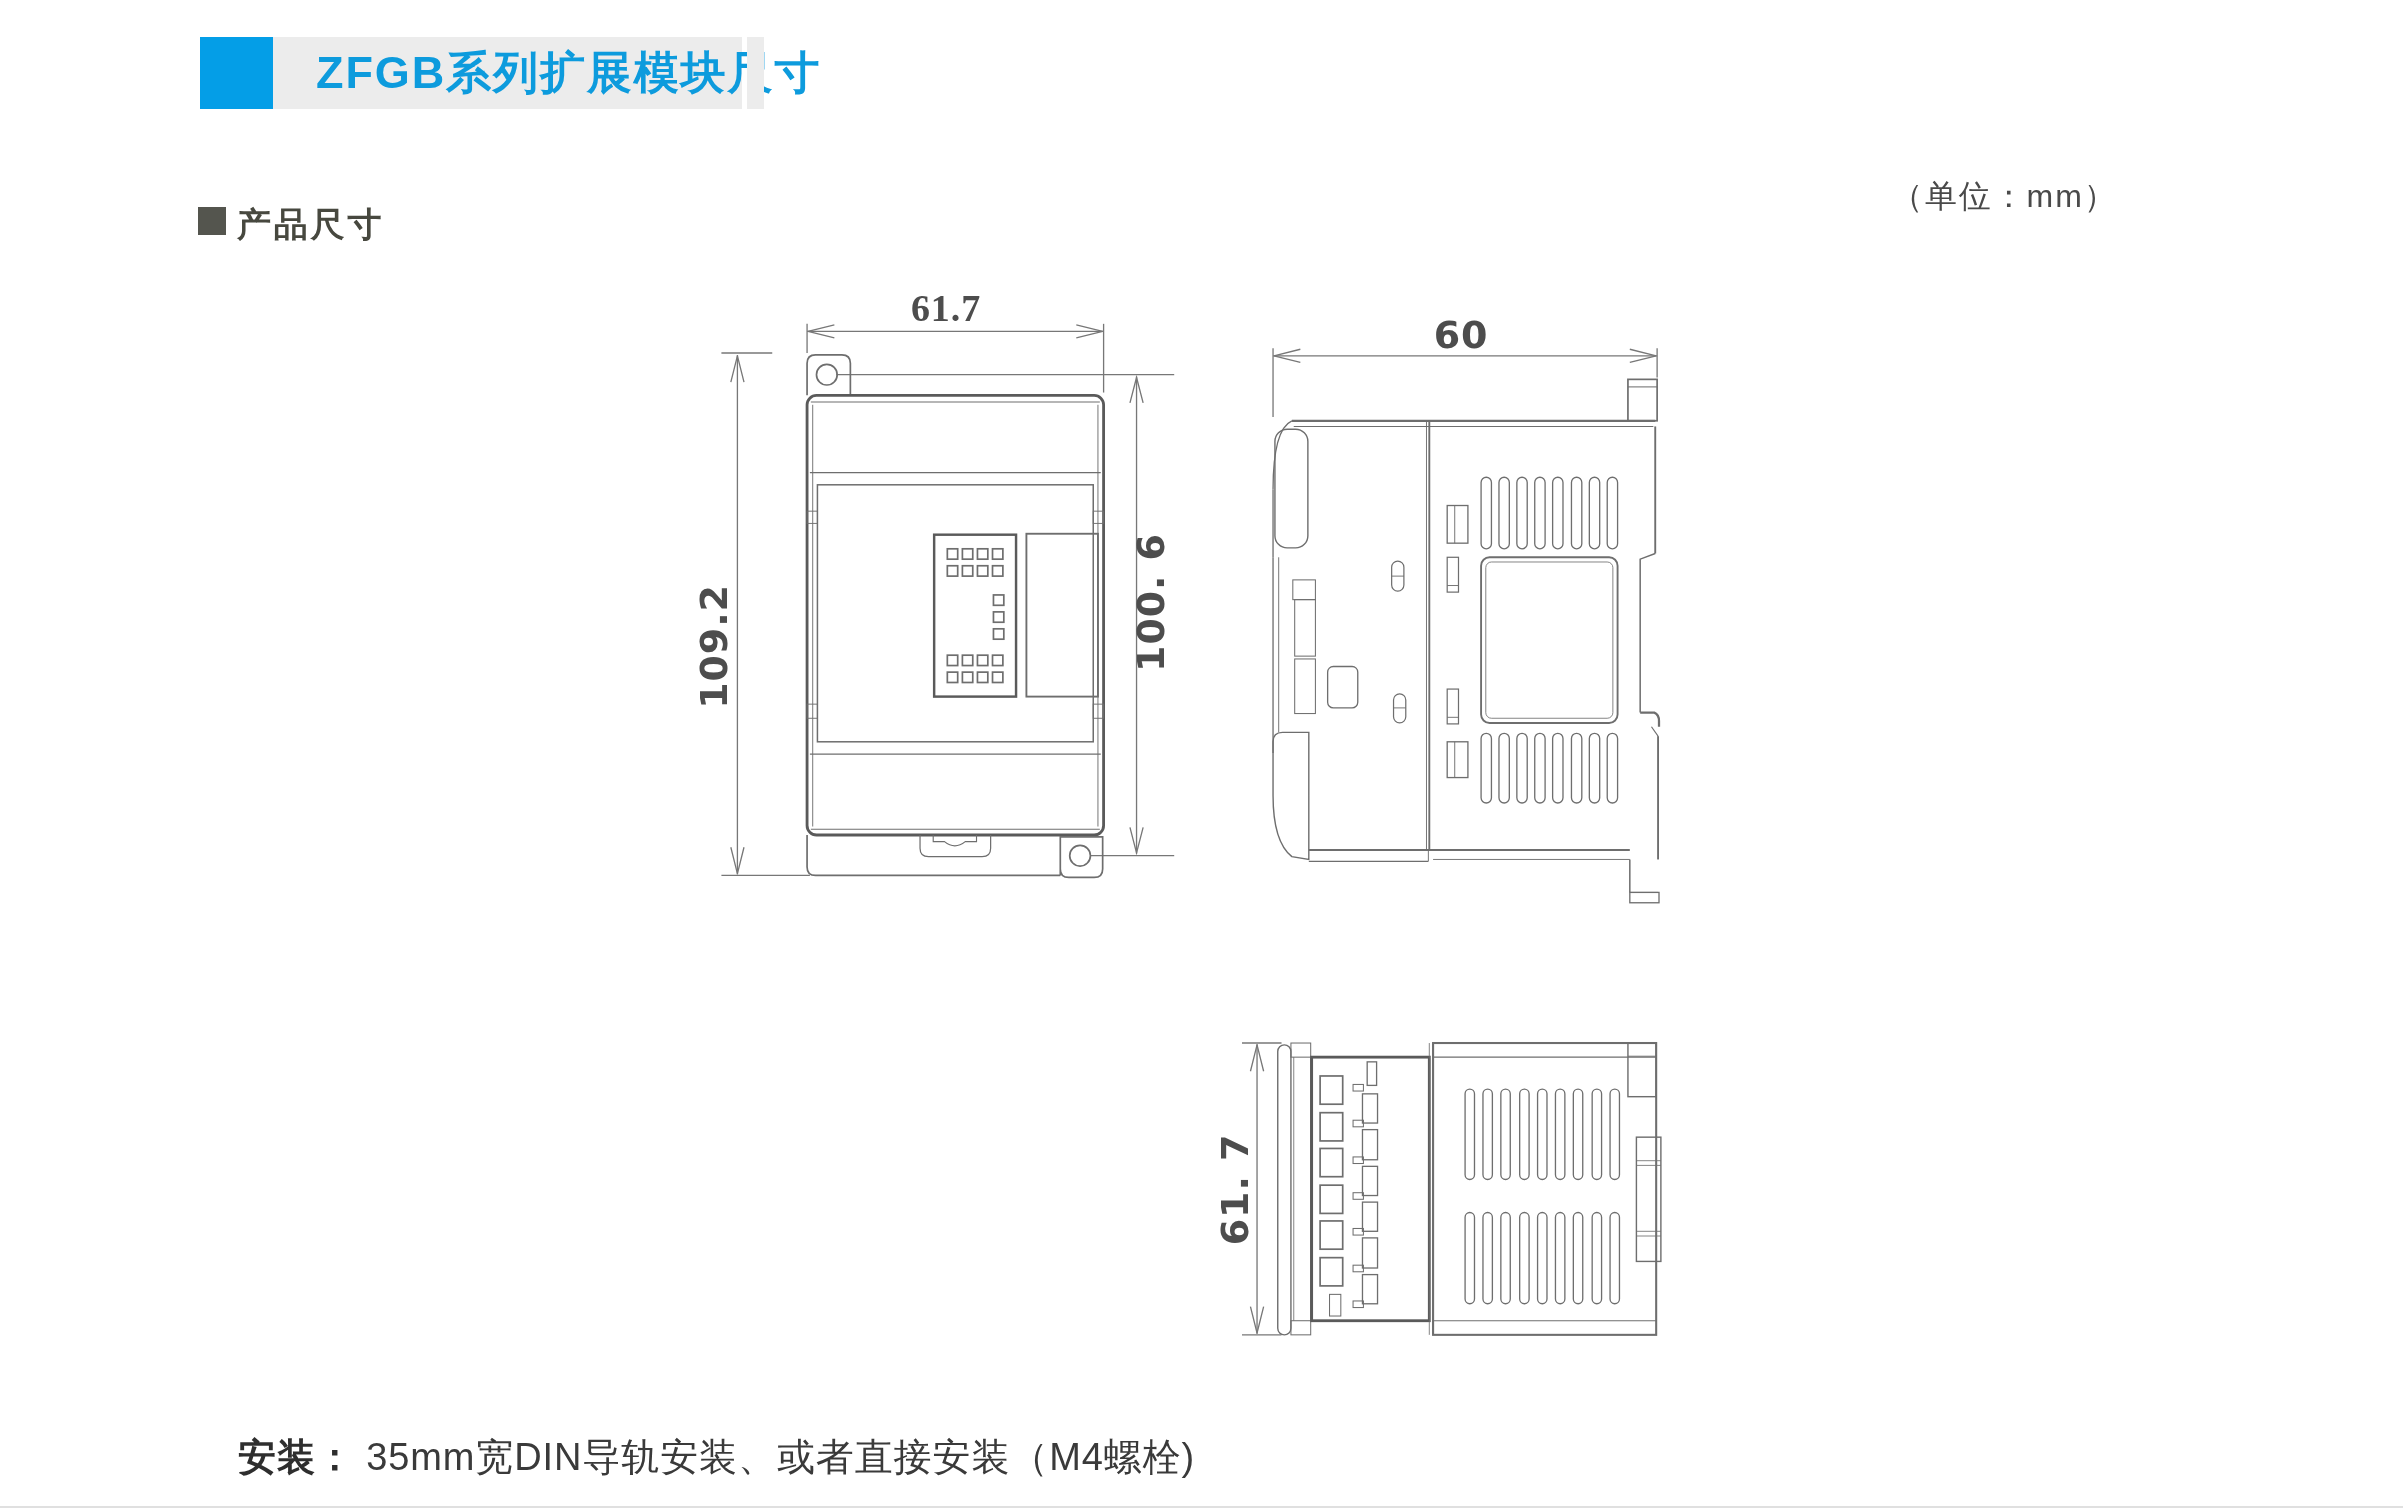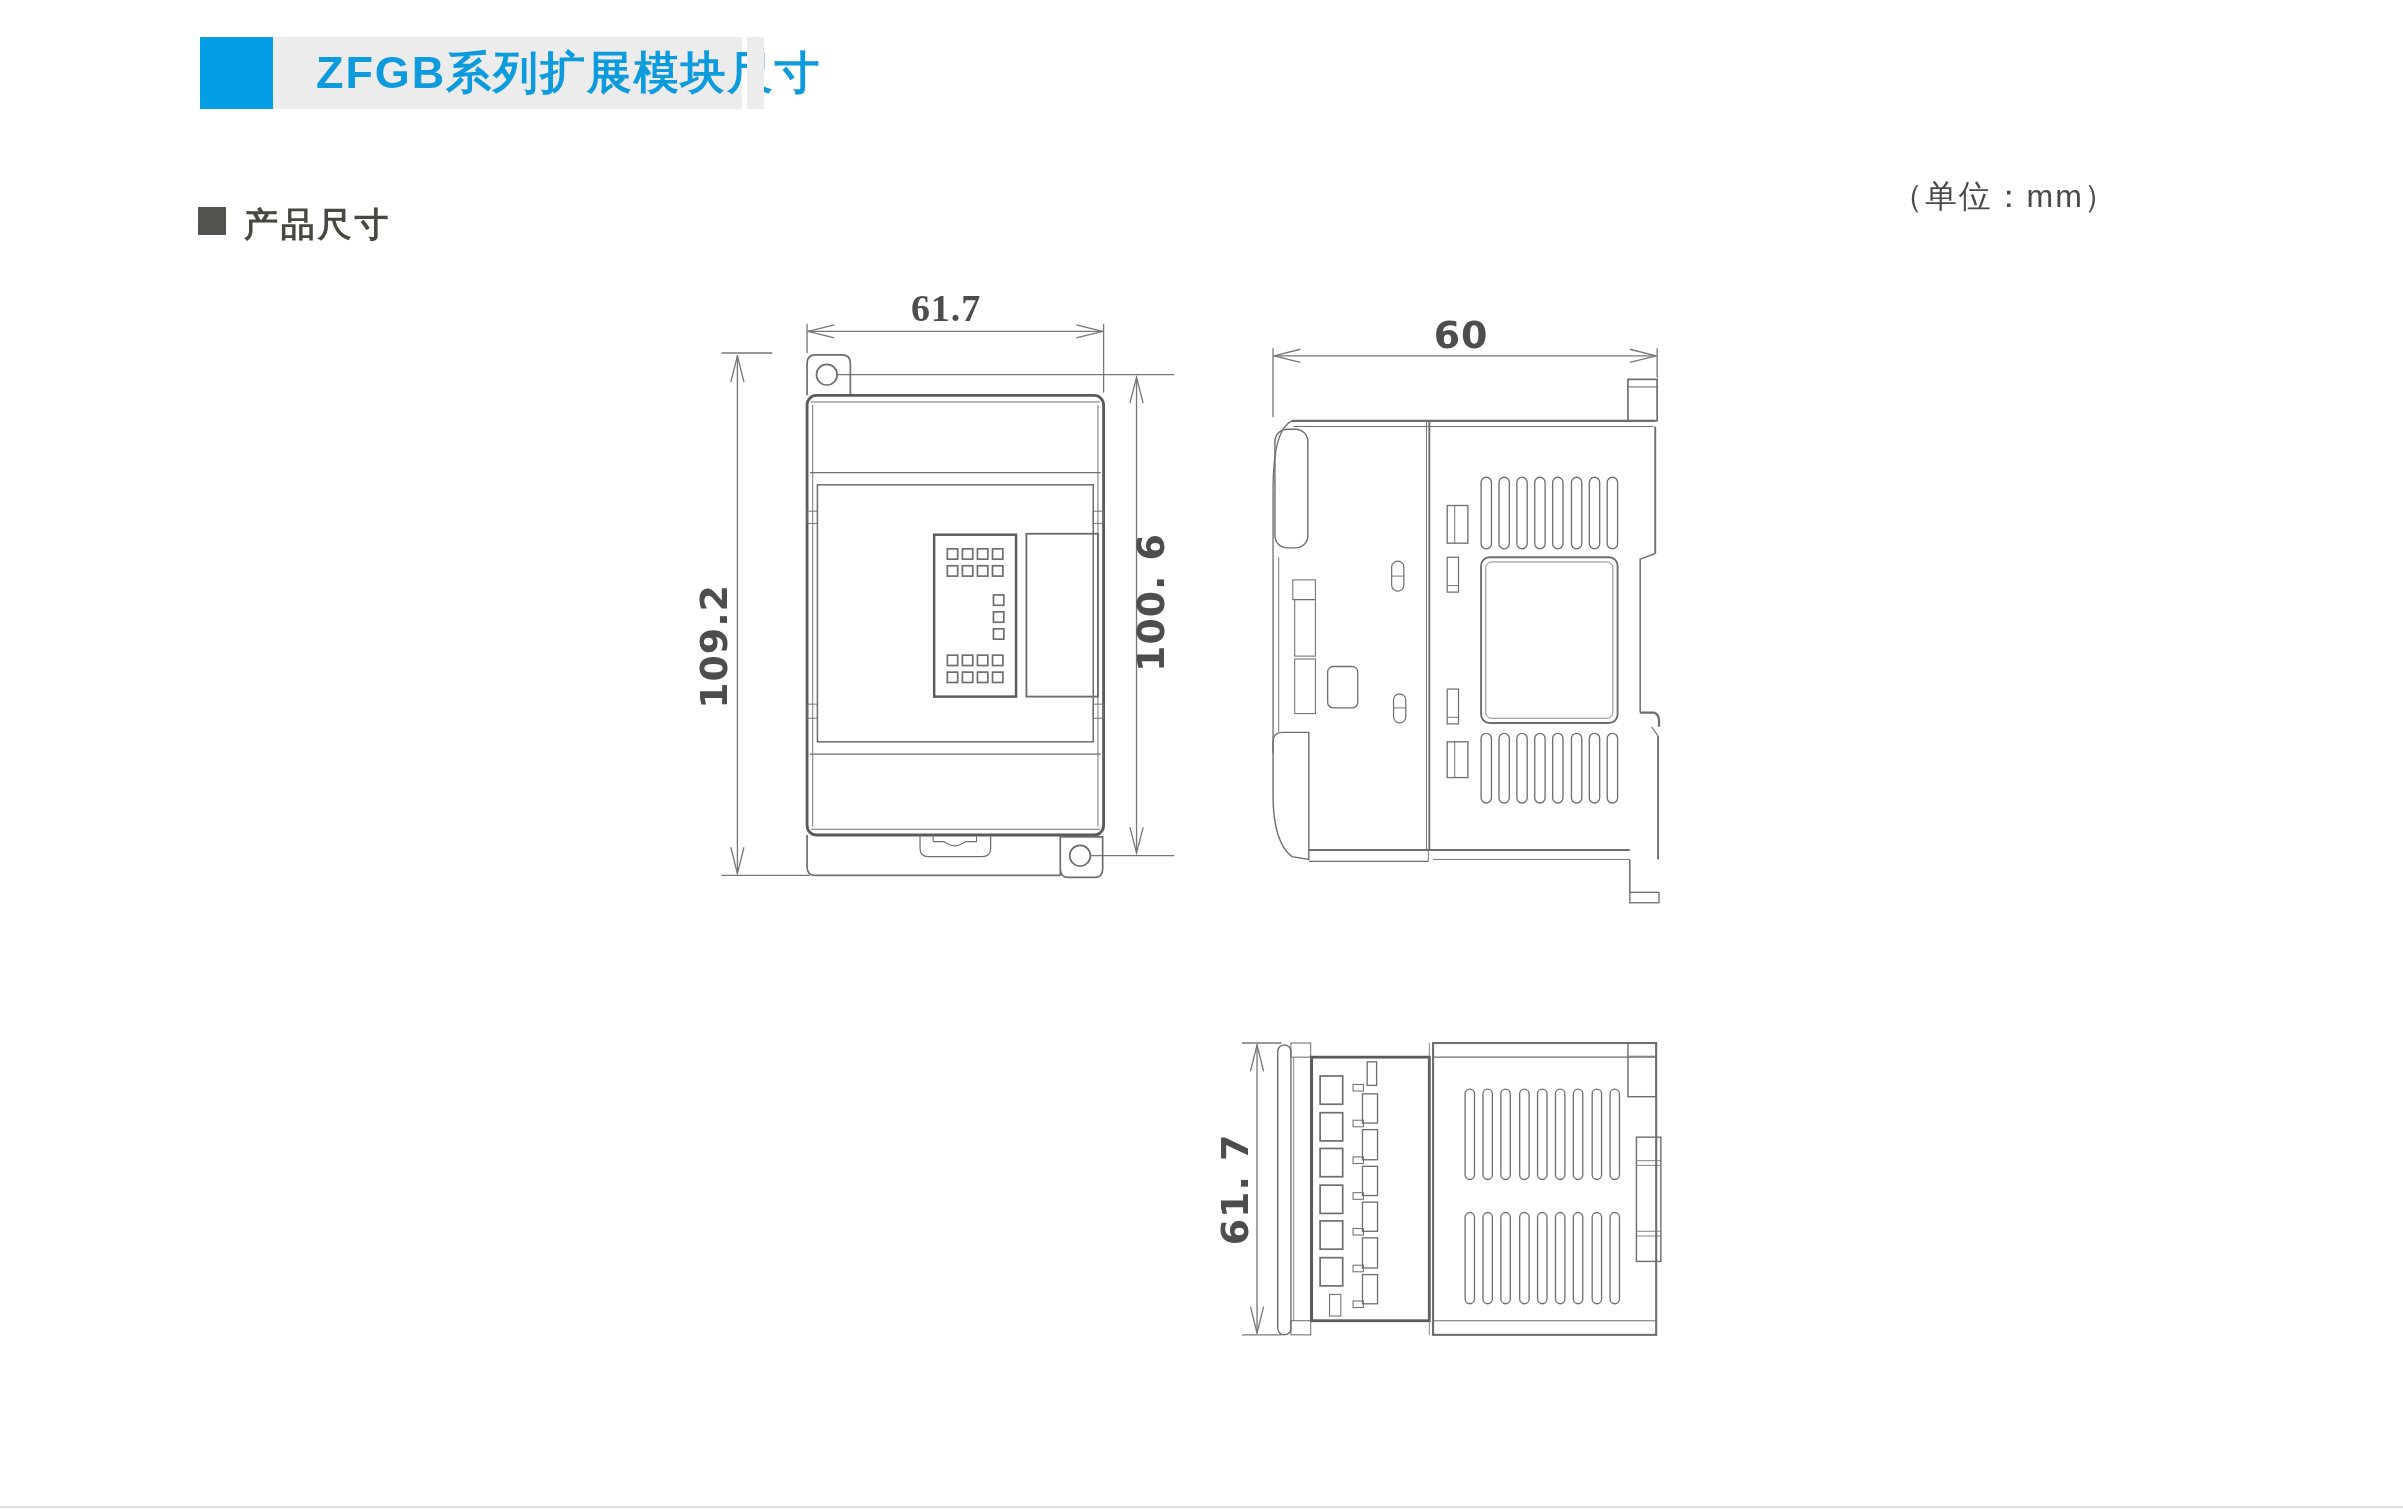--- a/index.html
+++ b/index.html
@@ -13,21 +13,21 @@
               display:flex;align-items:center;}
   .banner-endcap{left:747px;top:37px;width:17px;height:72px;background:#ececec;}
   .banner-title{padding-left:43px;font-size:45px;font-weight:bold;color:#0d9bdd;
                 letter-spacing:1.9px;white-space:nowrap;}
 
   
   .unit-note{left:1891px;top:175px;font-size:32px;color:#4a4a4a;letter-spacing:1.9px;}
 
   
   .section-bullet{left:198px;top:207px;width:28px;height:28px;background:#54554e;}
-  .section-title{left:244px;top:202px;font-size:34px;font-weight:bold;color:#47483f;
+  .section-title{left:237px;top:202px;font-size:34px;font-weight:bold;color:#47483f;
                  letter-spacing:2.8px;}
 
   
   .dim{color:#4d4d4d;font-size:38px;font-weight:600;letter-spacing:0.9px;
        text-align:center;white-space:nowrap;font-family:"DejaVu Sans",sans-serif;}
   .dim-front-width{left:880px;top:286px;width:132px;font-family:Liberation Serif, serif;}
   .dim-front-height{left:630px;top:626px;width:169px;height:41px;line-height:41px;
                     transform:rotate(-90deg);}
   .dim-front-pitch{left:1067px;top:582px;width:169px;height:41px;line-height:41px;
                    transform:rotate(-90deg);}
@@ -313,16 +313,19 @@
       </g>
     </g>
   </svg>
 
   <div class="abs dim dim-front-width">61.7</div>
   <div class="abs dim dim-front-height">109.2</div>
   <div class="abs dim dim-front-pitch">100. 6</div>
   <div class="abs dim dim-side-depth">60</div>
   <div class="abs dim dim-bottom-width">61. 7</div>
 
+  <div class="abs footer-note">
+    <span class="lbl">安装：</span><span> 35mm宽DIN导轨安装、或者直接安装（M4螺栓)</span>
+  </div>
 
   <div class="abs bottom-rule"></div>
 </div>
 
 
 </body></html>

